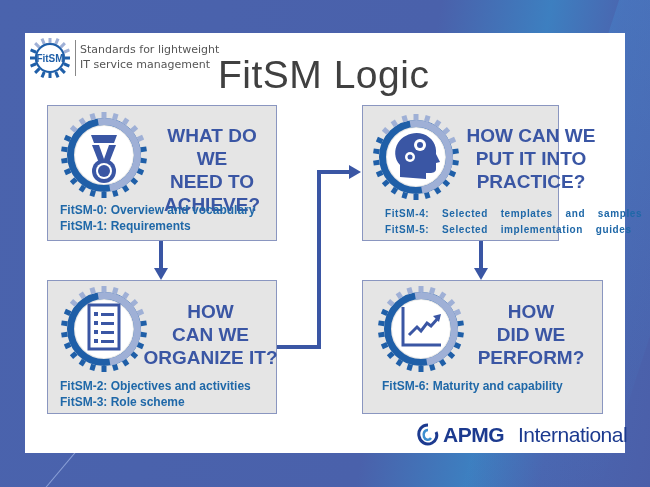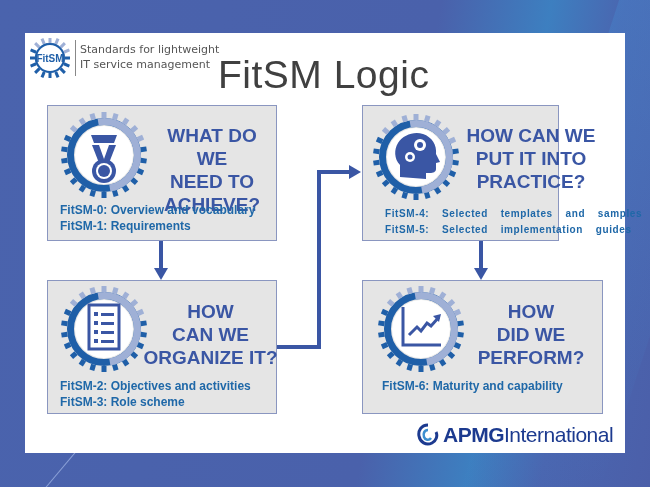--- a/index.html
+++ b/index.html
@@ -15,21 +15,21 @@
   .tag{position:absolute;left:80px;top:42px;font-size:12px;line-height:15px;color:#555;font-family:"DejaVu Sans",sans-serif;font-size:11px;}
   .title{position:absolute;left:218px;top:53px;font-size:39px;color:#404040;letter-spacing:0.5px;}
   .box{position:absolute;border:1.5px solid #8a96c0;background:#e5e5e5;box-sizing:border-box;text-decoration:underline;}
   .gear{position:absolute;width:92px;height:92px;}
   .q{position:absolute;color:#3a56a4;font-weight:bold;font-size:19px;line-height:23px;text-align:center;}
   .refs{position:absolute;color:#1f68a8;font-weight:bold;font-size:12px;line-height:16px;white-space:nowrap;}
   .refs.sp{font-size:10px;letter-spacing:0.6px;word-spacing:3px;margin-left:17px;}
   .conn{position:absolute;left:0;top:0;width:650px;height:487px;pointer-events:none;}
   .apmg{position:absolute;left:417px;top:423px;height:28px;display:flex;align-items:flex-start;}
   .apmg .b{font-weight:bold;color:#1c3a8f;font-size:21px;margin-left:4px;letter-spacing:-0.5px;}
-  .apmg .i{color:#1c3a8f;font-size:21px;margin-left:0;letter-spacing:-0.5px;}
+  .apmg .i{color:#1c3a8f;font-size:21px;margin-left:14px;letter-spacing:-0.5px;}
 </style>
 </head>
 <body>
 
 <div class="bgstreak"></div>
 <div class="streak2"></div>
 
 <div class="card"></div>
 
 <svg class="logo" viewBox="0 0 40 40">

